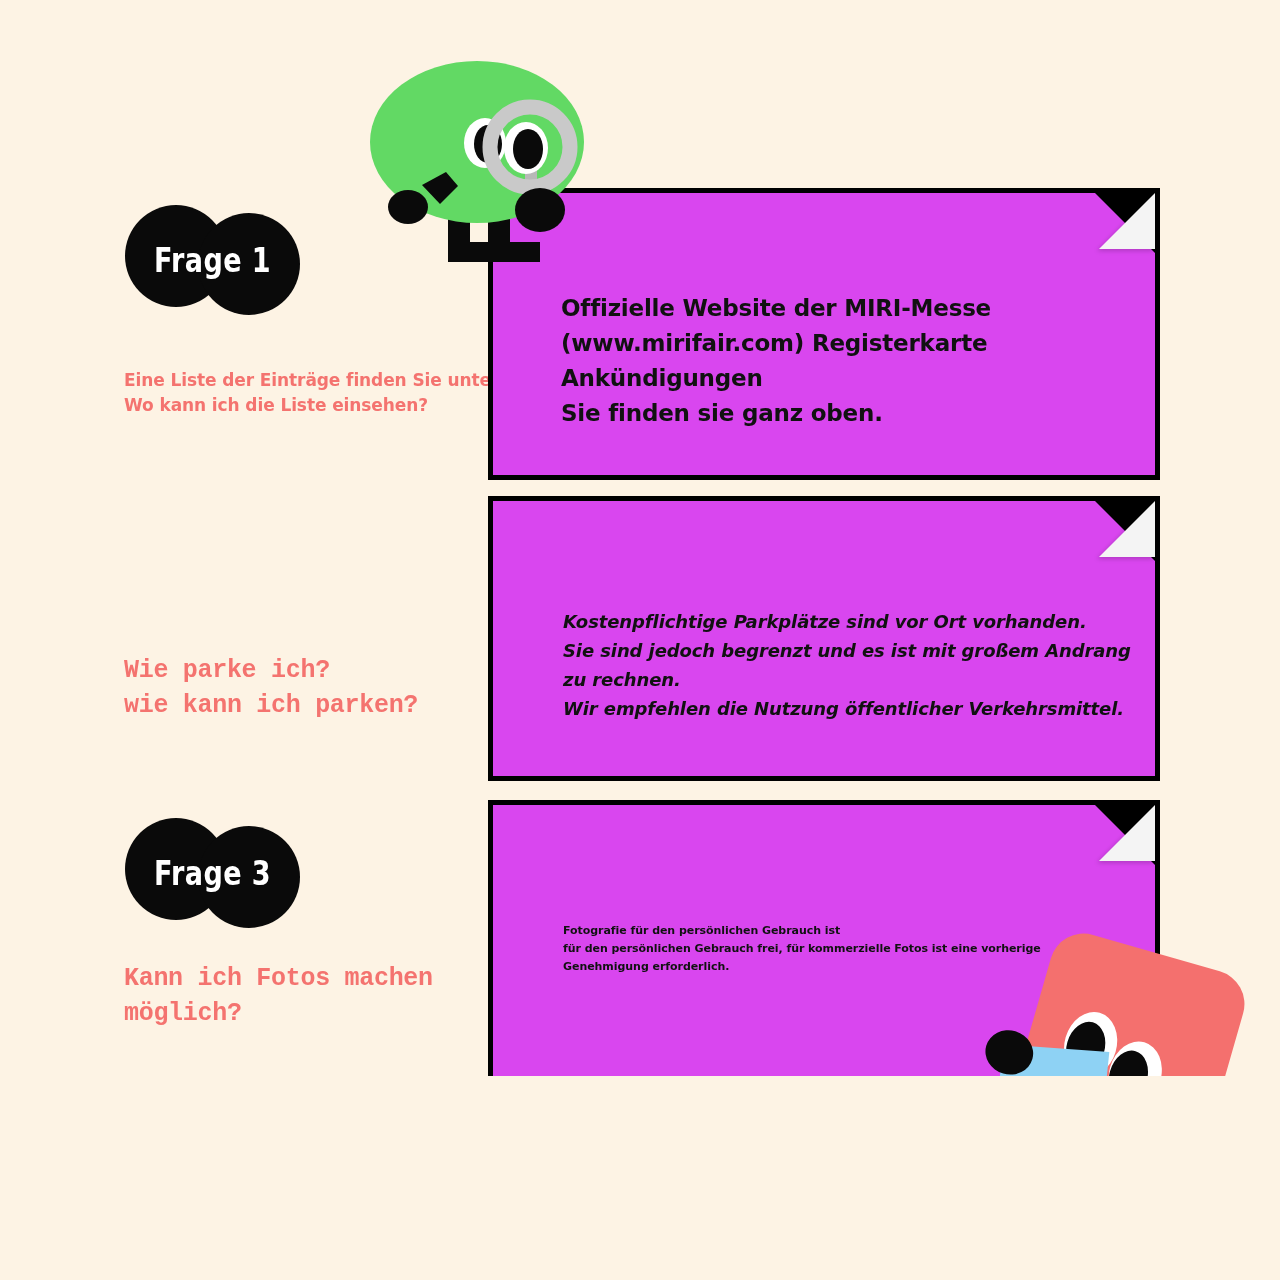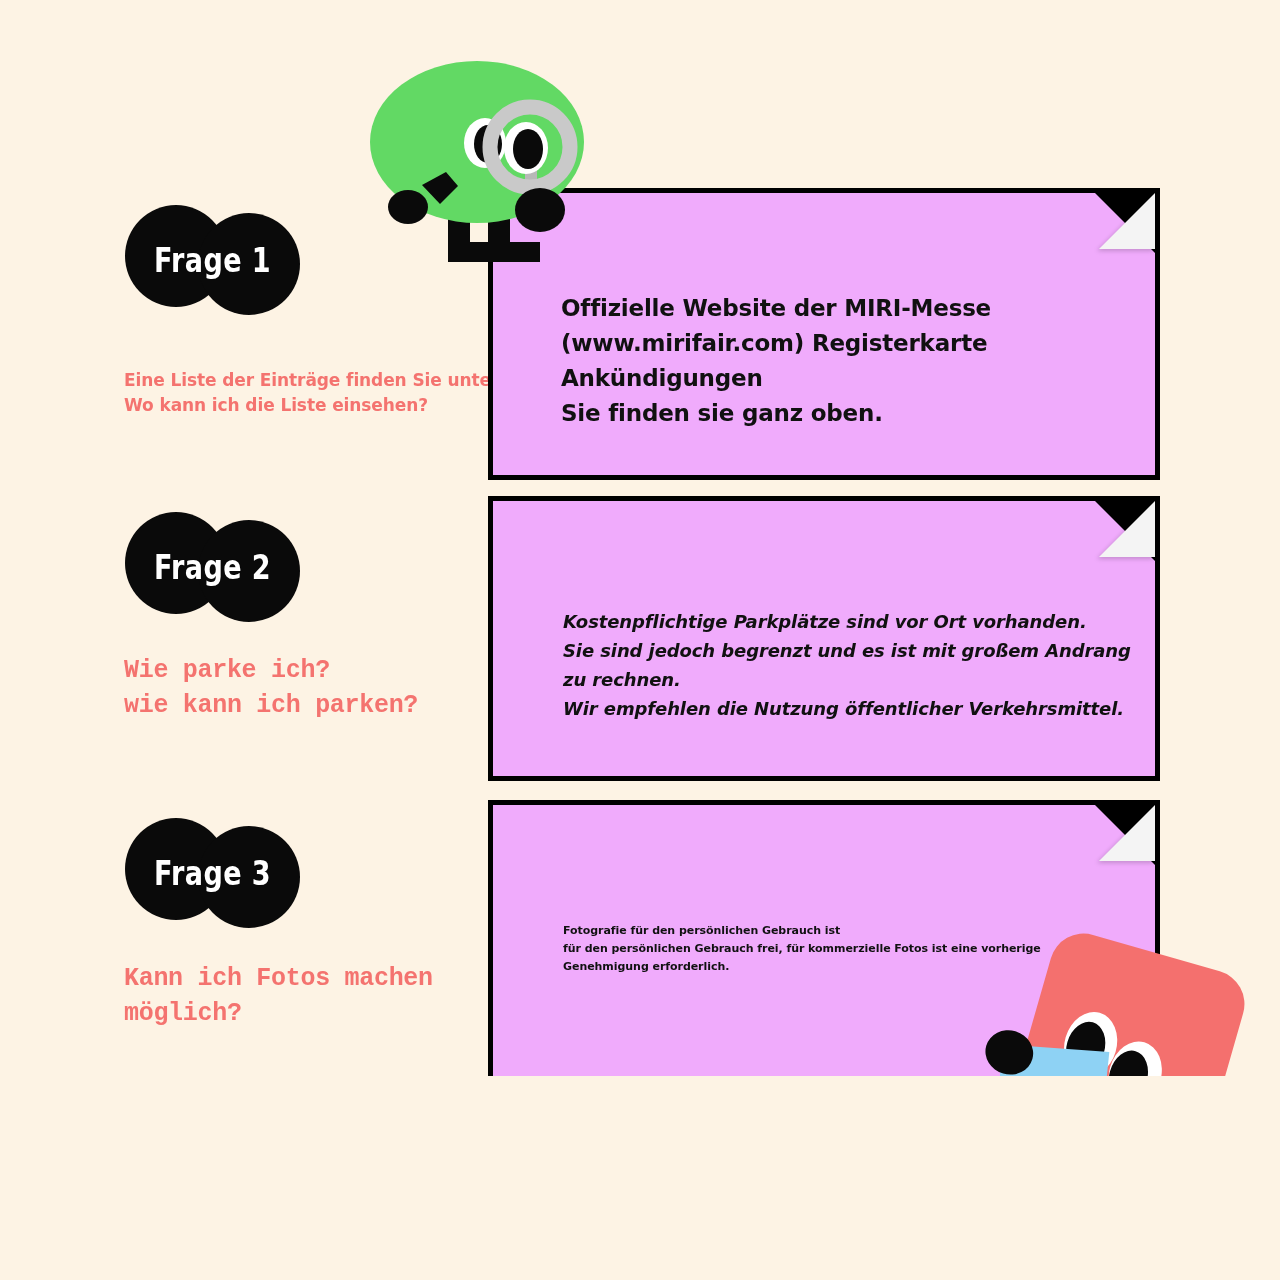--- a/index.html
+++ b/index.html
@@ -76,21 +76,21 @@
   .q-text.large {
     font-size: 25px;
     line-height: 1.38;
     letter-spacing: -0.3px;
     font-family: Liberation Mono, monospace;
   }
 
   
   .card {
     position: absolute;
-    background: #f0abfc;
+    background: #d946ef;
     border: 5px solid #000000;
     box-sizing: border-box;
   }
   .card .fold-black {
     position: absolute;
     top: -1px;
     right: -1px;
     width: 0;
     height: 0;
     border-top: 62px solid #000000;
@@ -160,25 +160,20 @@
 Wo kann ich die Liste einsehen?</div>
 
   <div class="card card-1" style="left:488px; top:188px; width:672px; height:292px;">
     <div class="fold-black"></div>
     <div class="fold-flap"></div>
     <div class="answer">Offizielle Website der MIRI-Messe
 (www.mirifair.com) Registerkarte Ankündigungen
 Sie finden sie ganz oben.</div>
   </div>
 
-  <div class="badge" style="left:125px; top:512px;">
-    <div class="lobe lobe-left"></div>
-    <div class="lobe lobe-right"></div>
-    <div class="badge-label">Frage 2</div>
-  </div>
 
   <div class="q-text large" style="left:124px; top:654px; width:420px;">Wie parke ich?
 wie kann ich parken?</div>
 
   <div class="card card-2" style="left:488px; top:496px; width:672px; height:285px;">
     <div class="fold-black"></div>
     <div class="fold-flap"></div>
     <div class="answer">Kostenpflichtige Parkplätze sind vor Ort vorhanden.
 Sie sind jedoch begrenzt und es ist mit großem Andrang zu rechnen.
 Wir empfehlen die Nutzung öffentlicher Verkehrsmittel.</div>

